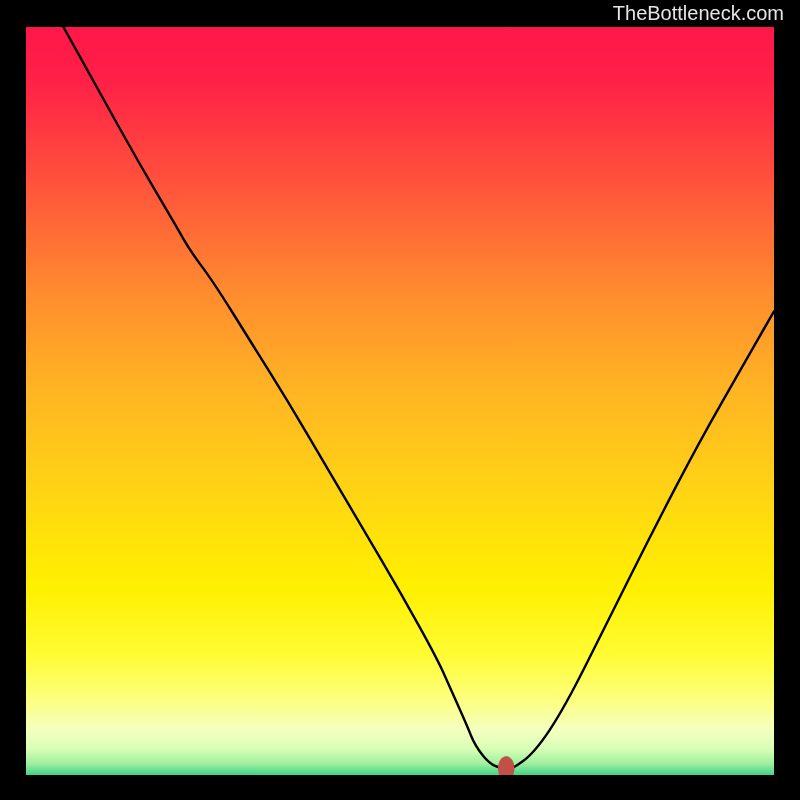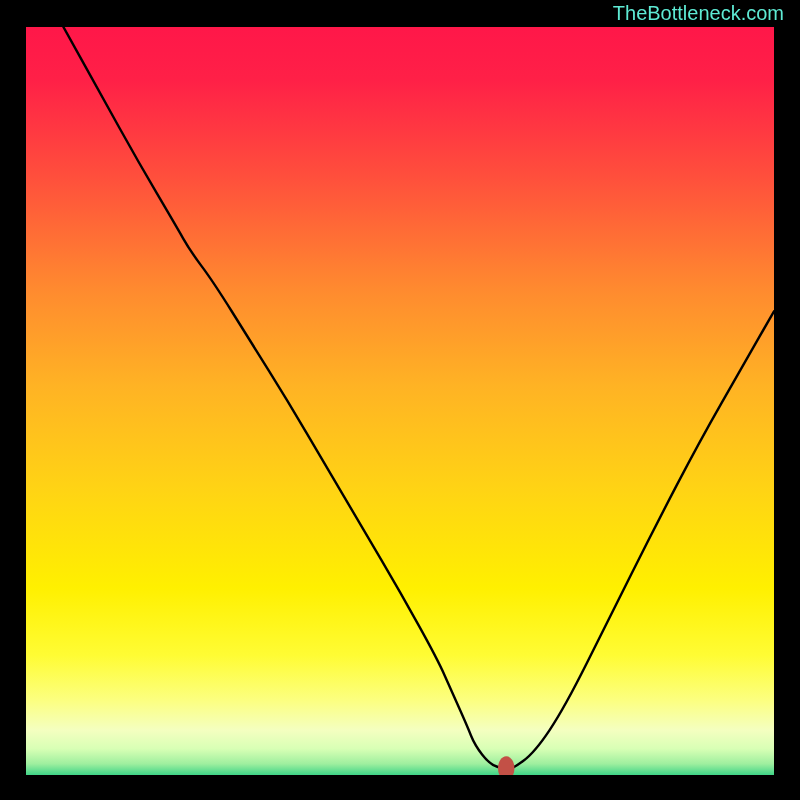--- a/index.html
+++ b/index.html
@@ -16,21 +16,21 @@
     top: 0;
     left: 0;
     width: 800px;
     height: 800px;
     box-sizing: border-box;
   }
   .watermark {
     position: absolute;
     top: 2px;
     right: 16px;
-    color: #5eead4;
+    color: #e5e5e5;
     font-size: 20px;
     font-weight: 500;
     letter-spacing: 0px;
     pointer-events: none;
   }
   .plot-area {
     position: absolute;
     left: 26px;
     top: 27px;
     width: 748px;

